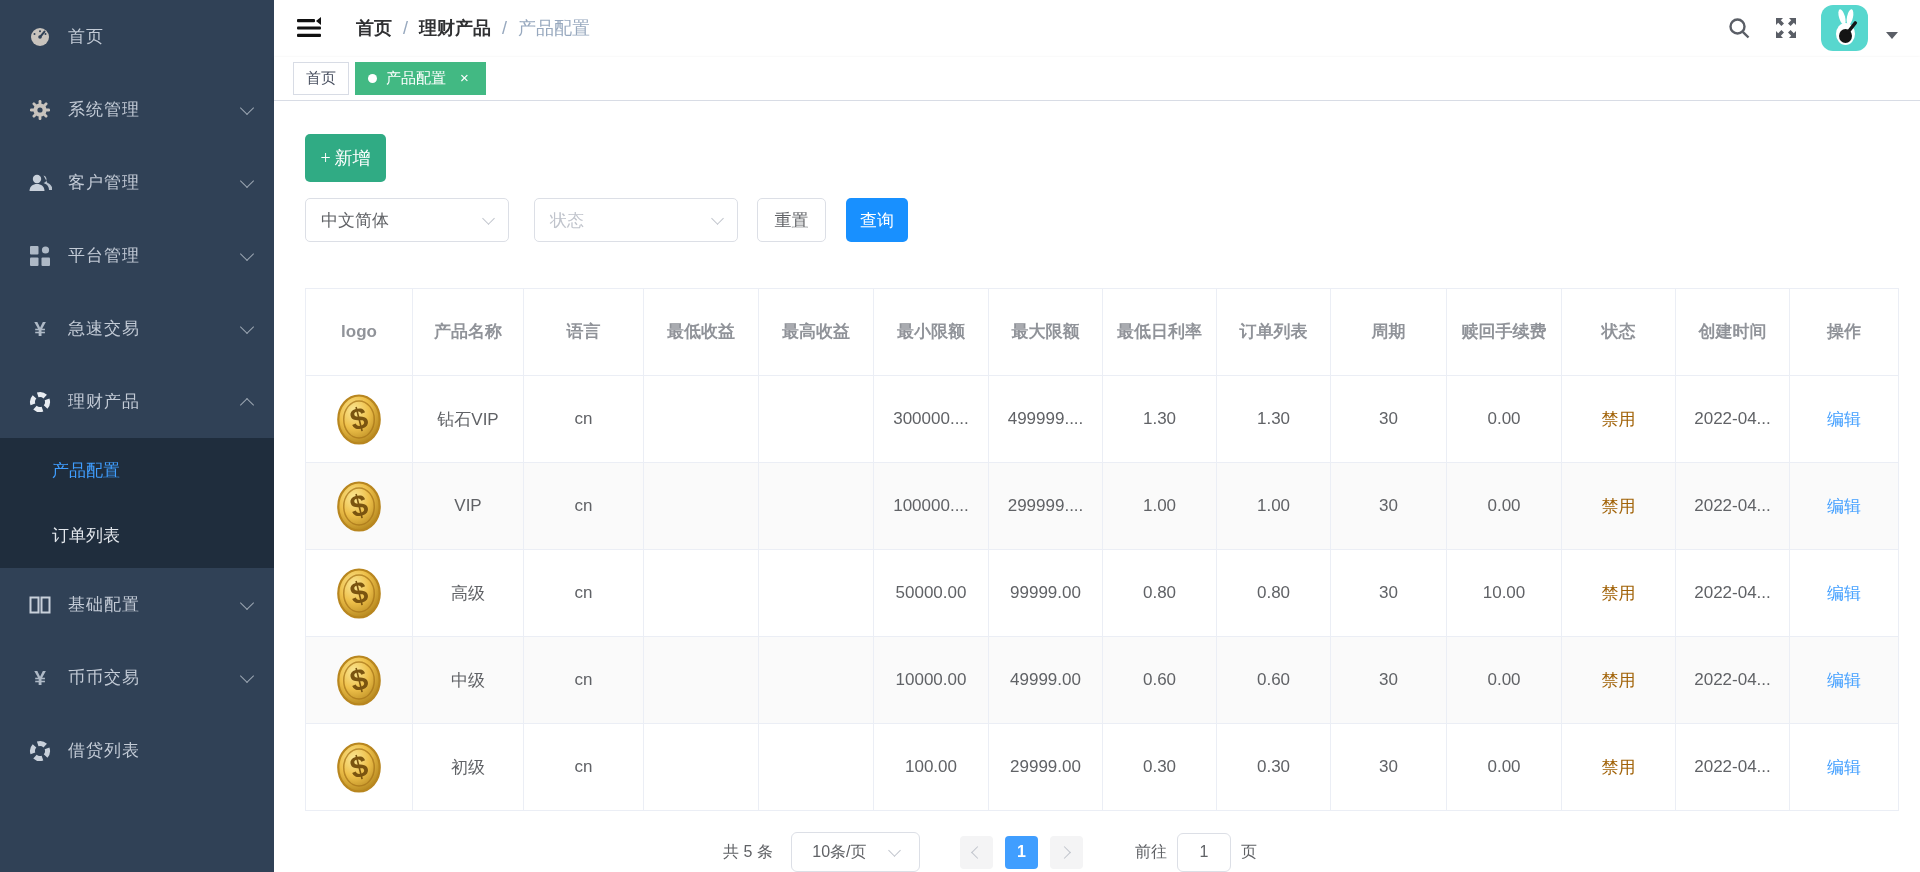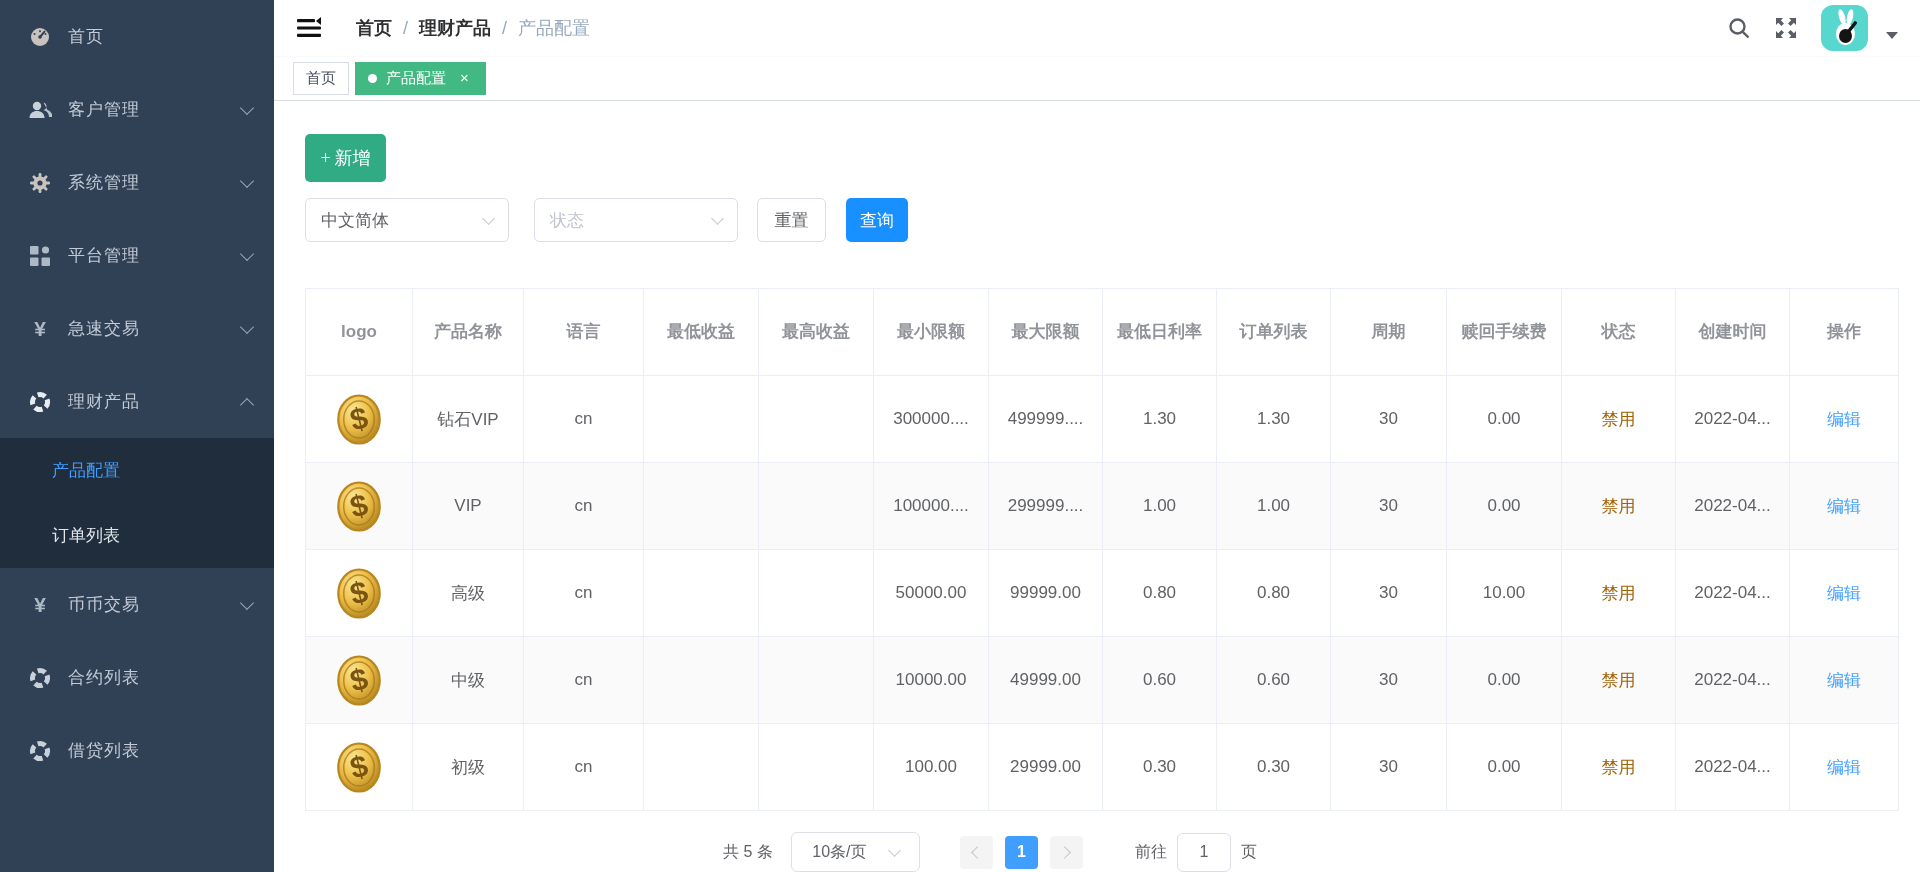--- a/index.html
+++ b/index.html
@@ -121,51 +121,51 @@
             <circle cx="5.5" cy="8" r="1" fill="#304156"></circle>
             <circle cx="11" cy="5.2" r="1" fill="#304156"></circle>
             <circle cx="16.5" cy="8" r="1" fill="#304156"></circle>
           </svg>
       </span>
       <span class="mi-label">首页</span>
     </div>
 
     <div class="menu-item">
       <span class="mi-icon">
-        <svg width="24" height="22" viewBox="0 0 24 22">
-            <g fill="#c8d0da">
-              <circle cx="9" cy="7" r="4.2"></circle>
-              <path d="M1.5 19c0-4.5 3.4-7 7.5-7s7.5 2.5 7.5 7z"></path>
-              <path d="M15.5 3.5c1.8.4 3 2 3 3.8s-1.2 3.3-3 3.8c2.8 1 5.5 2.9 5.5 6.9h3.5c0-4-2.5-6.2-5-7z" opacity=".9"></path>
-            </g>
-          </svg>
-      </span>
-      <span class="mi-label">客户管理</span>
-      <span class="chev"></span>
-    </div>
-
-    <div class="menu-item">
-      <span class="mi-icon">
         <svg width="22" height="22" viewBox="0 0 22 22">
             <g fill="#c8c3bd">
               <rect x="9.6" y="1" width="2.8" height="20" rx="1.2"></rect>
               <rect x="9.6" y="1" width="2.8" height="20" rx="1.2" transform="rotate(45 11 11)"></rect>
               <rect x="9.6" y="1" width="2.8" height="20" rx="1.2" transform="rotate(90 11 11)"></rect>
               <rect x="9.6" y="1" width="2.8" height="20" rx="1.2" transform="rotate(135 11 11)"></rect>
               <circle cx="11" cy="11" r="6.6"></circle>
             </g>
             <circle cx="11" cy="11" r="2.6" fill="#304156"></circle>
           </svg>
       </span>
       <span class="mi-label">系统管理</span>
       <span class="chev"></span>
     </div>
 
     <div class="menu-item">
       <span class="mi-icon">
+        <svg width="24" height="22" viewBox="0 0 24 22">
+            <g fill="#c8d0da">
+              <circle cx="9" cy="7" r="4.2"></circle>
+              <path d="M1.5 19c0-4.5 3.4-7 7.5-7s7.5 2.5 7.5 7z"></path>
+              <path d="M15.5 3.5c1.8.4 3 2 3 3.8s-1.2 3.3-3 3.8c2.8 1 5.5 2.9 5.5 6.9h3.5c0-4-2.5-6.2-5-7z" opacity=".9"></path>
+            </g>
+          </svg>
+      </span>
+      <span class="mi-label">客户管理</span>
+      <span class="chev"></span>
+    </div>
+
+    <div class="menu-item">
+      <span class="mi-icon">
         <svg width="22" height="22" viewBox="0 0 22 22">
             <g fill="#aeb9c6">
               <rect x="1" y="1" width="8.5" height="8.5" rx="1"></rect>
               <circle cx="16.5" cy="5" r="3.6"></circle>
               <rect x="1" y="12.5" width="8.5" height="8.5" rx="1"></rect>
               <rect x="12.5" y="12.5" width="8.5" height="8.5" rx="1"></rect>
             </g>
           </svg>
       </span>
       <span class="mi-label">平台管理</span>
@@ -192,37 +192,41 @@
 
     <div class="submenu">
       <div class="submenu-item active">
         <span>产品配置</span>
       </div>
       <div class="submenu-item">
         <span>订单列表</span>
       </div>
     </div>
 
+    <div class="menu-item">
+      <span class="mi-icon">
+        <svg width="24" height="22" viewBox="0 0 24 22">
+            <g fill="none" stroke="#c8d0da" stroke-width="2">
+              <path d="M2.5 3.5 H10.5 V18.5 H2.5 Z"></path>
+              <path d="M13.5 3.5 H21.5 V18.5 H13.5 Z"></path>
+            </g>
+          </svg>
+      </span>
+      <span class="mi-label">基础配置</span>
+      <span class="chev"></span>
+    </div>
 
     <div class="menu-item">
       <span class="mi-icon">
           <span class="yen-glyph">¥</span>
         </span>
       <span class="mi-label">币币交易</span>
       <span class="chev"></span>
     </div>
 
-    <div class="menu-item">
-      <span class="mi-icon">
-        <svg width="22" height="22" viewBox="0 0 22 22">
-            <circle cx="11" cy="11" r="7.5" fill="none" stroke="#c8d0da" stroke-width="5" stroke-dasharray="8 3.8" transform="rotate(-20 11 11)"></circle>
-          </svg>
-      </span>
-      <span class="mi-label">合约列表</span>
-    </div>
 
     <div class="menu-item">
       <span class="mi-icon">
         <svg width="22" height="22" viewBox="0 0 22 22">
             <circle cx="11" cy="11" r="7.5" fill="none" stroke="#c8d0da" stroke-width="5" stroke-dasharray="8 3.8" transform="rotate(-20 11 11)"></circle>
           </svg>
       </span>
       <span class="mi-label">借贷列表</span>
     </div>
 

